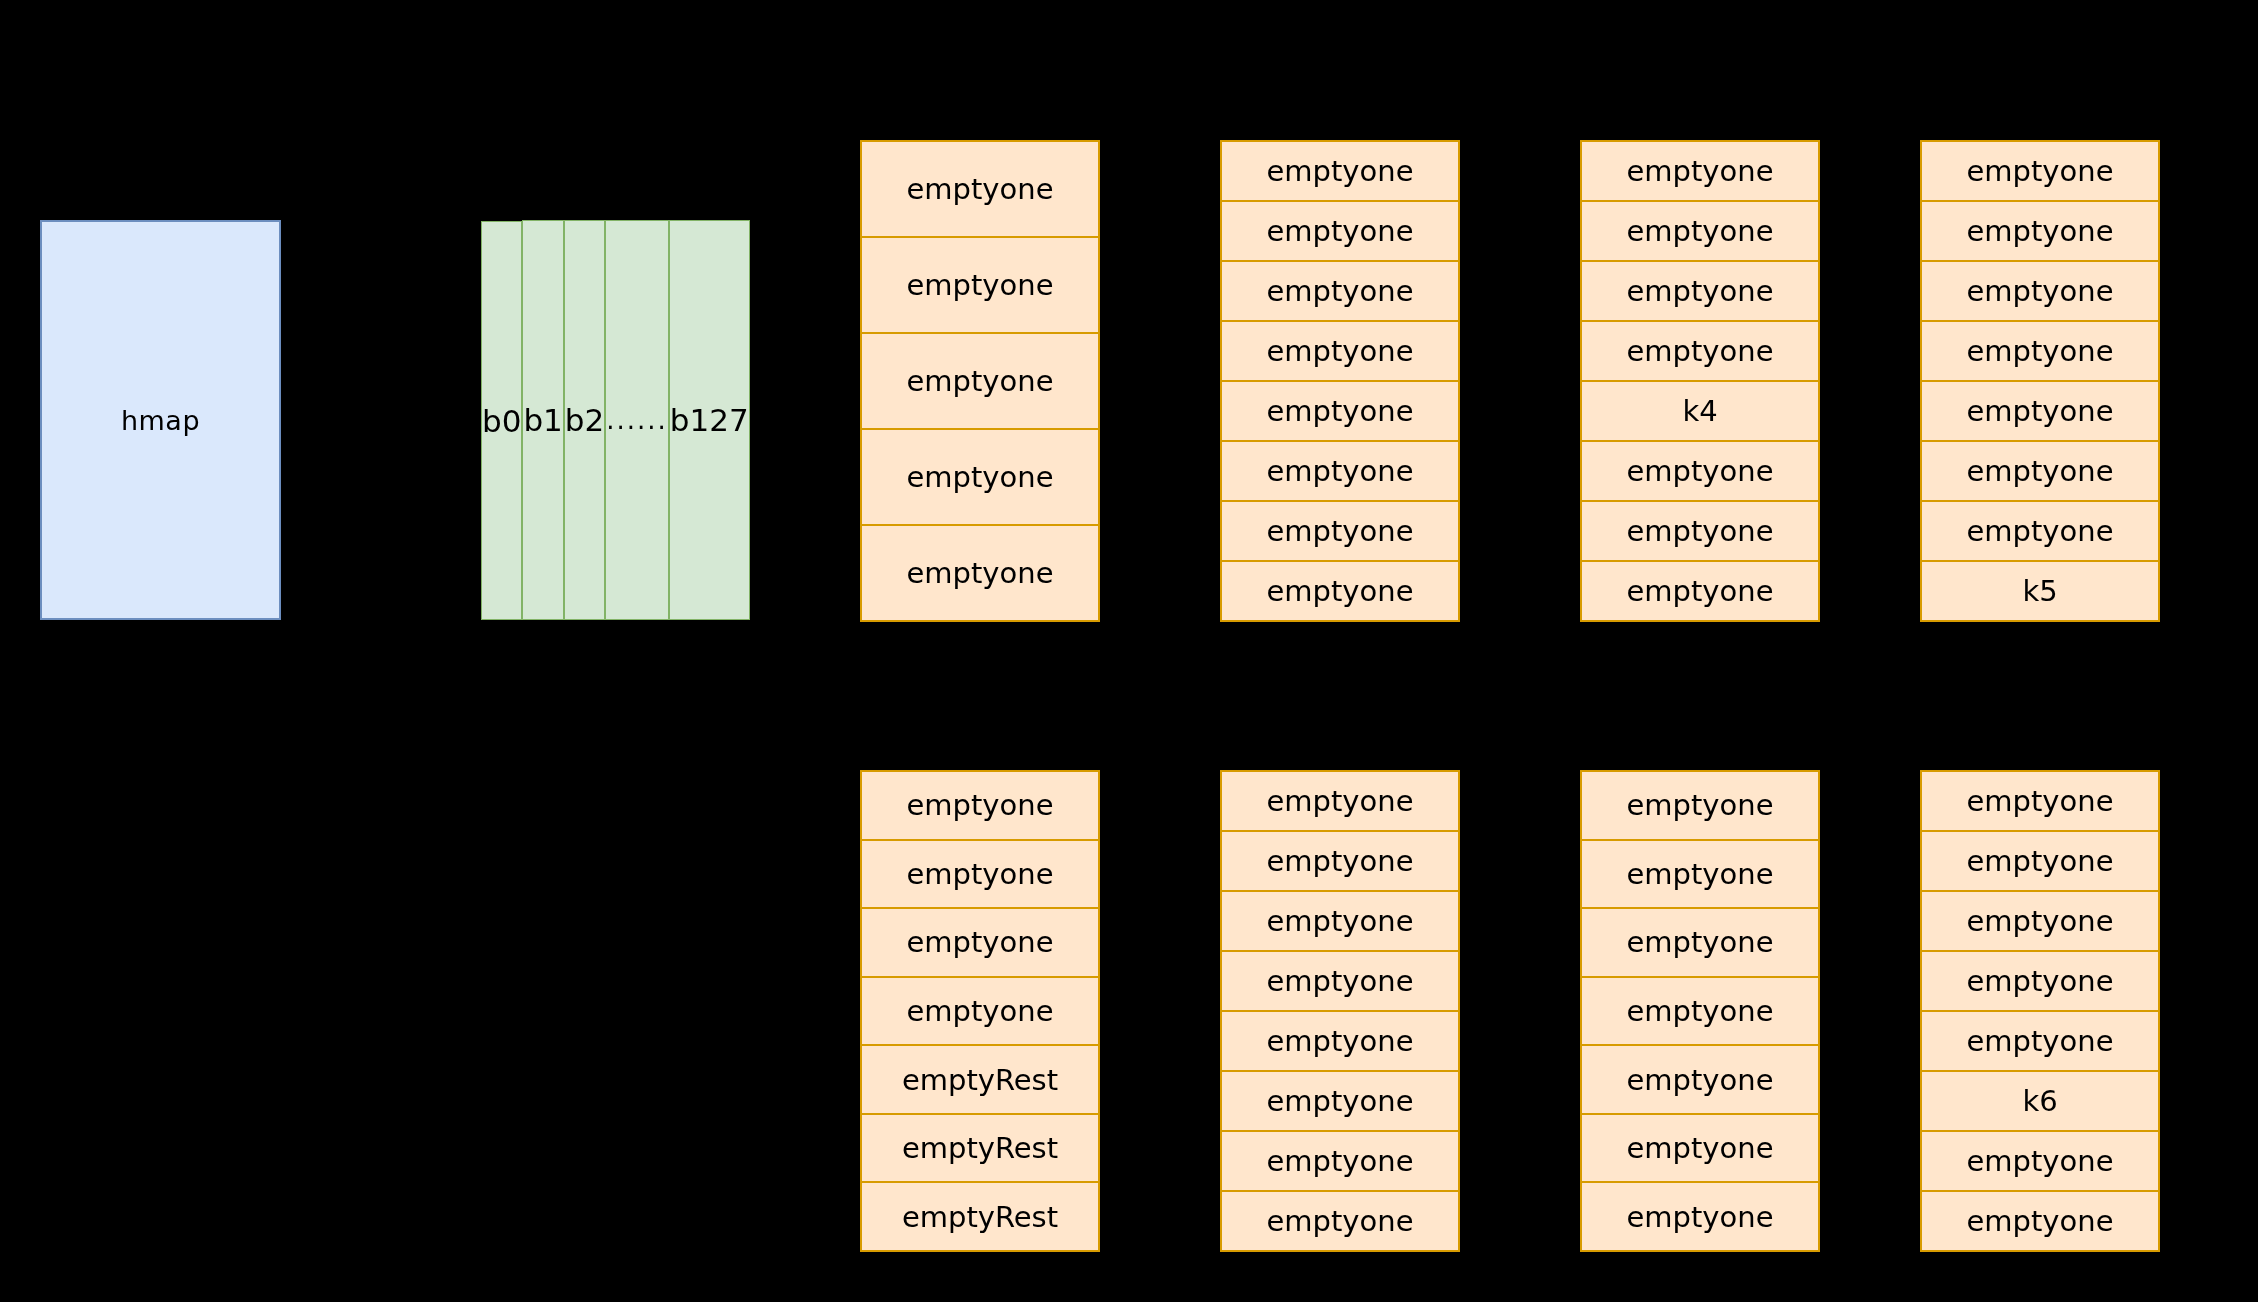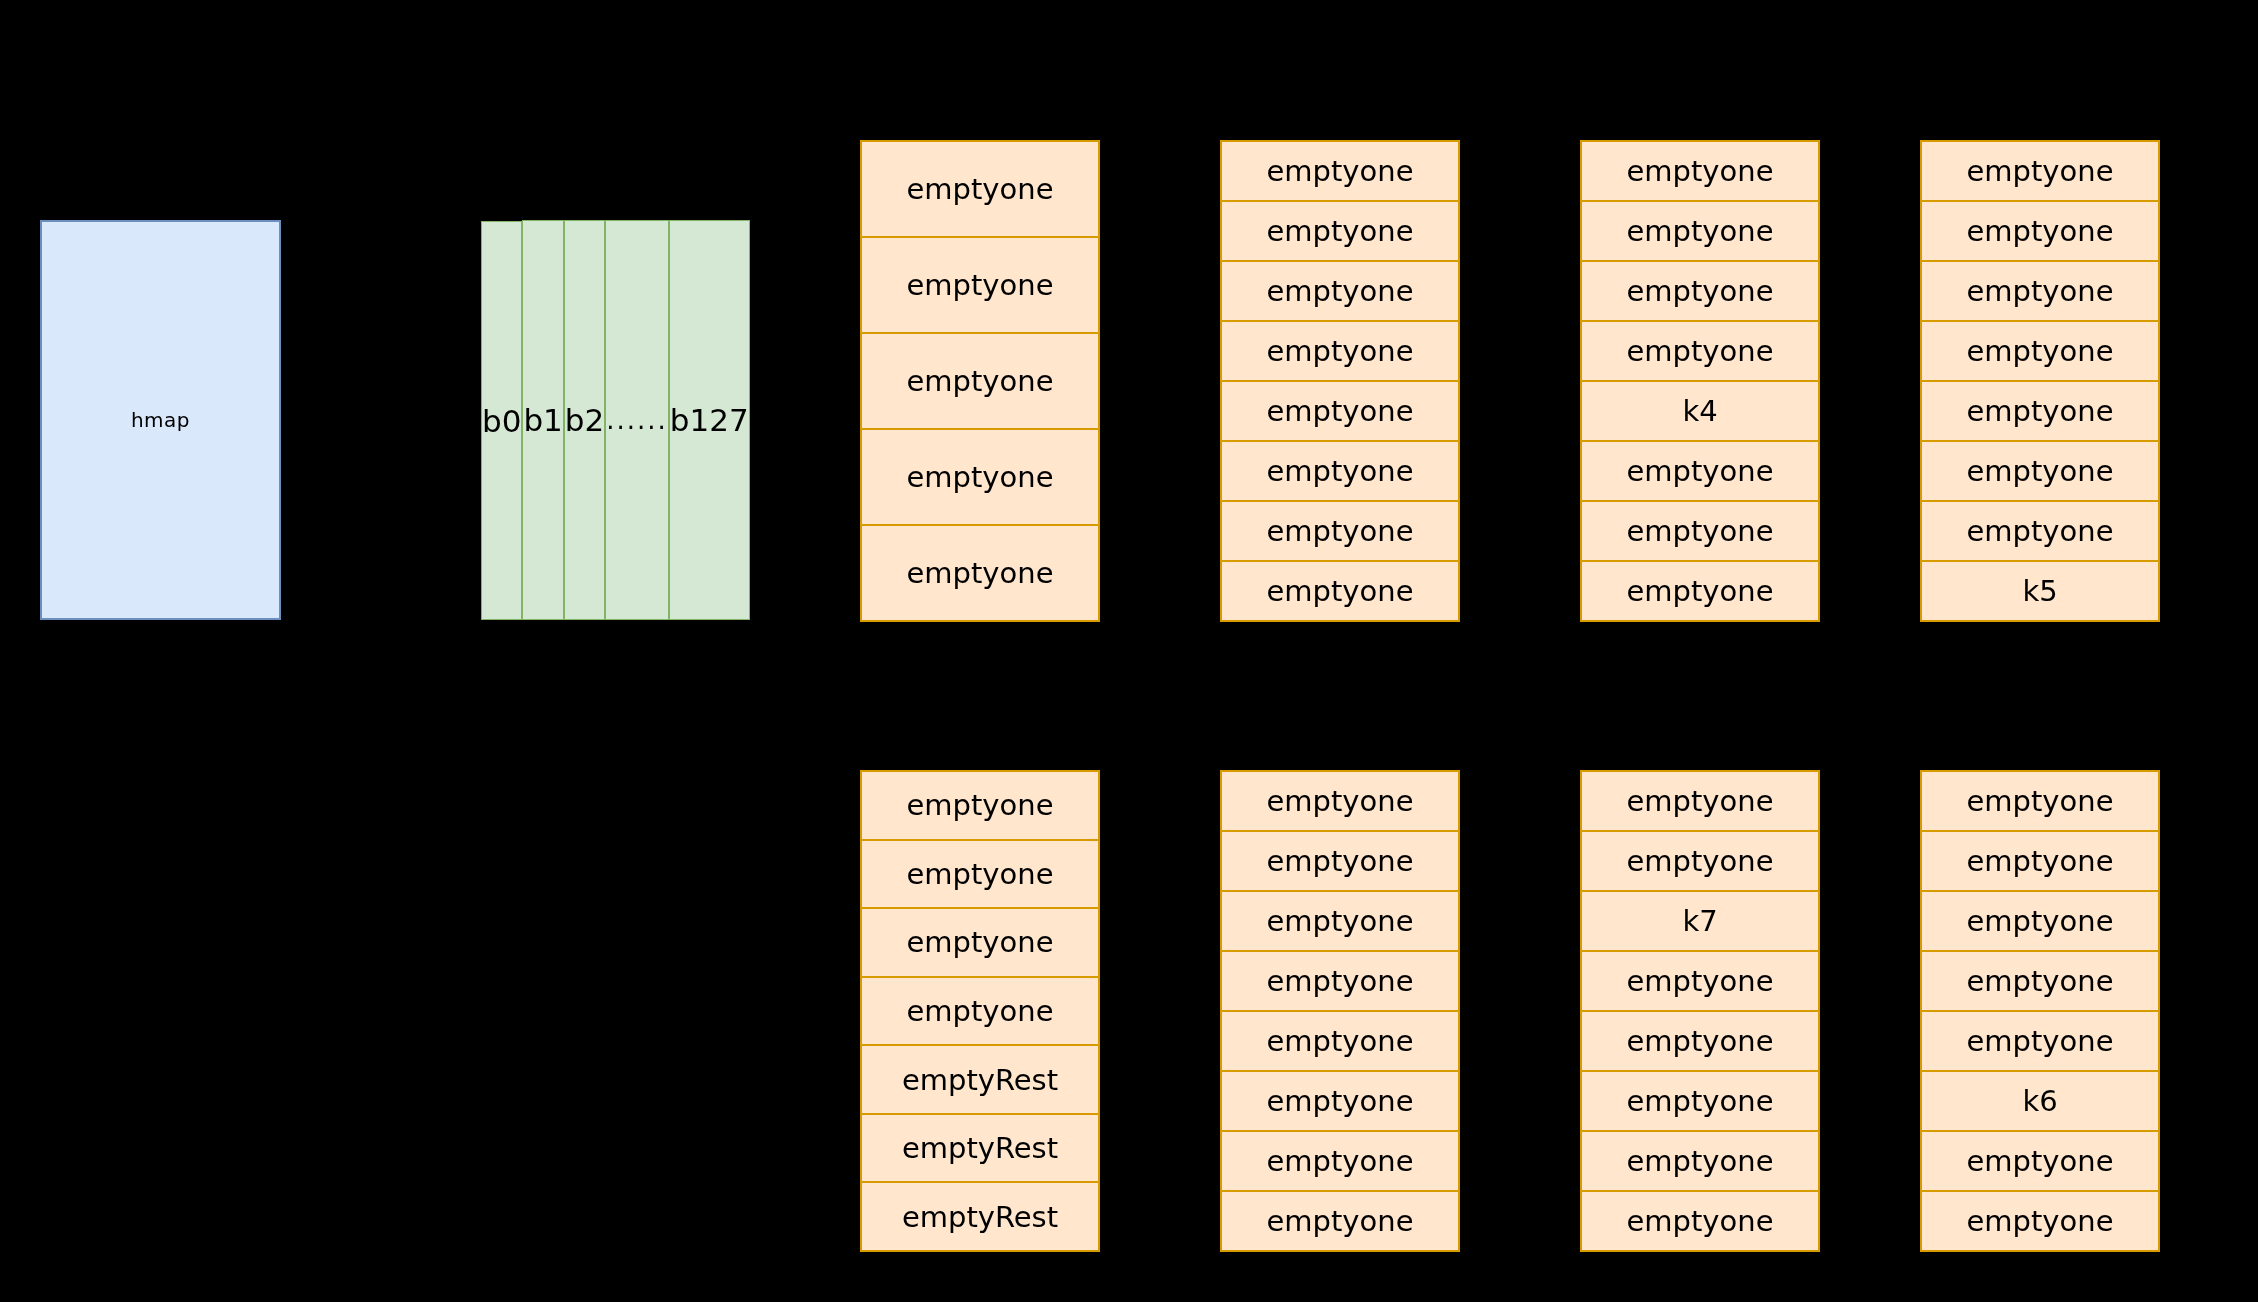--- a/index.html
+++ b/index.html
@@ -24,21 +24,21 @@
     width: 241px;
     height: 400px;
     background: #dae8fc;
     border: 2px solid #6c8ebf;
     box-sizing: border-box;
     display: flex;
     align-items: center;
     justify-content: center;
   }
   .hmap-label {
-    font-size: 20px;
+    font-size: 27px;
     color: #000000;
     letter-spacing: 0.5px;
   }
 
   
   .bucket-list {
     position: absolute;
     left: 481px;
     top: 221px;
     width: 241px;
@@ -264,23 +264,20 @@
   </div>
 
   <div class="slot-column" style="left:1580px; top:770px;">
     <div class="slot-cell">
         <span>emptyone</span>
       </div>
     <div class="slot-cell">
         <span>emptyone</span>
       </div>
     <div class="slot-cell">
-        <span>k7</span>
-      </div>
-    <div class="slot-cell">
         <span>emptyone</span>
       </div>
     <div class="slot-cell">
         <span>emptyone</span>
       </div>
     <div class="slot-cell">
         <span>emptyone</span>
       </div>
     <div class="slot-cell">
         <span>emptyone</span>

